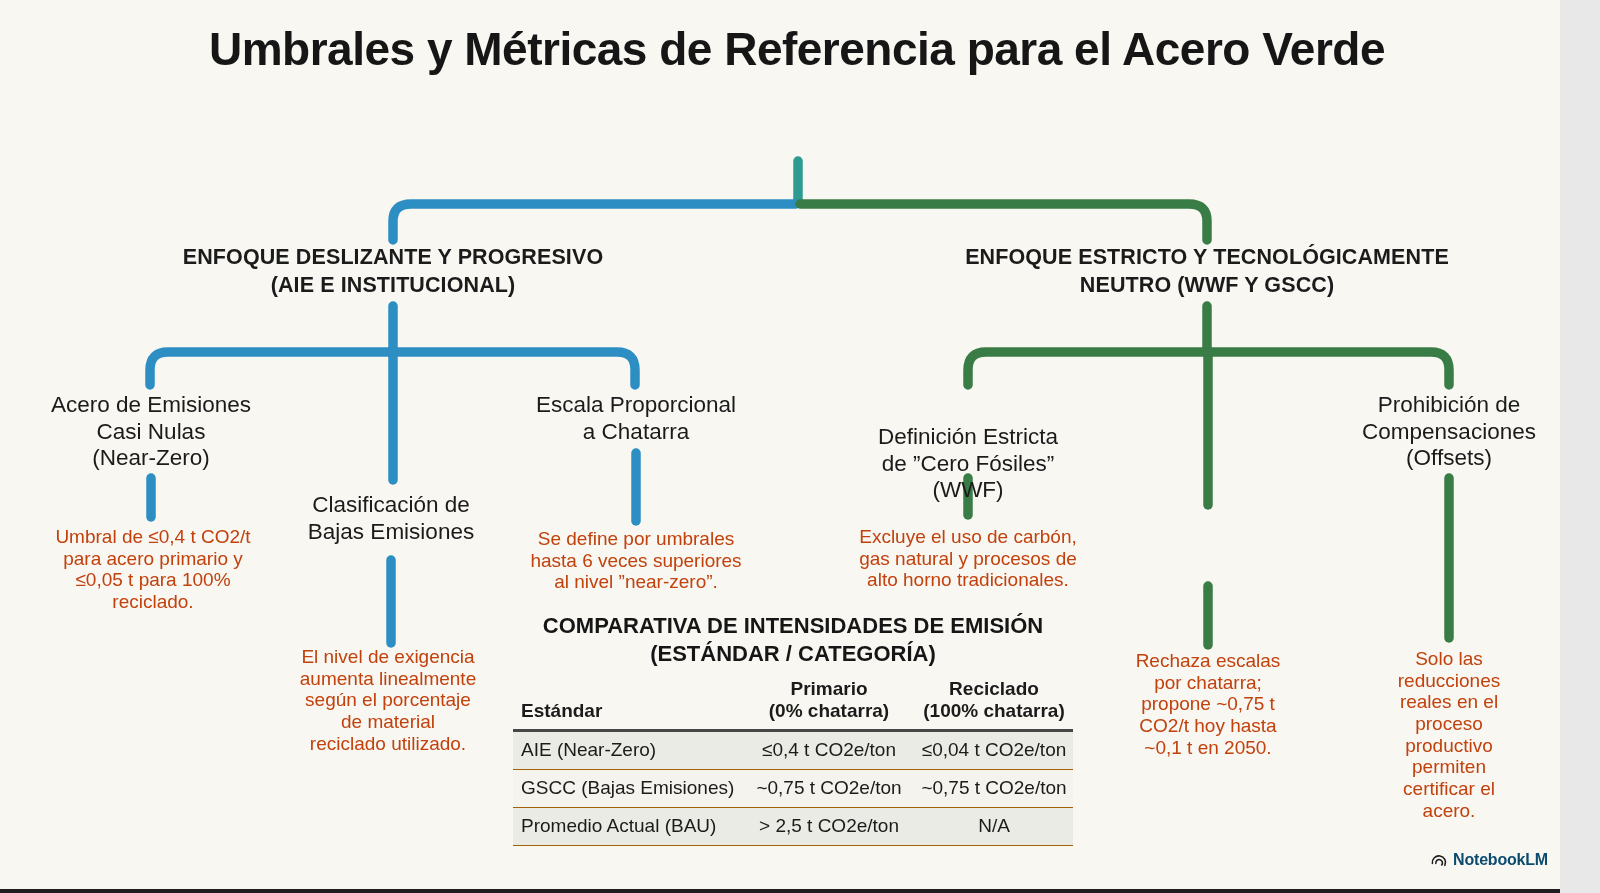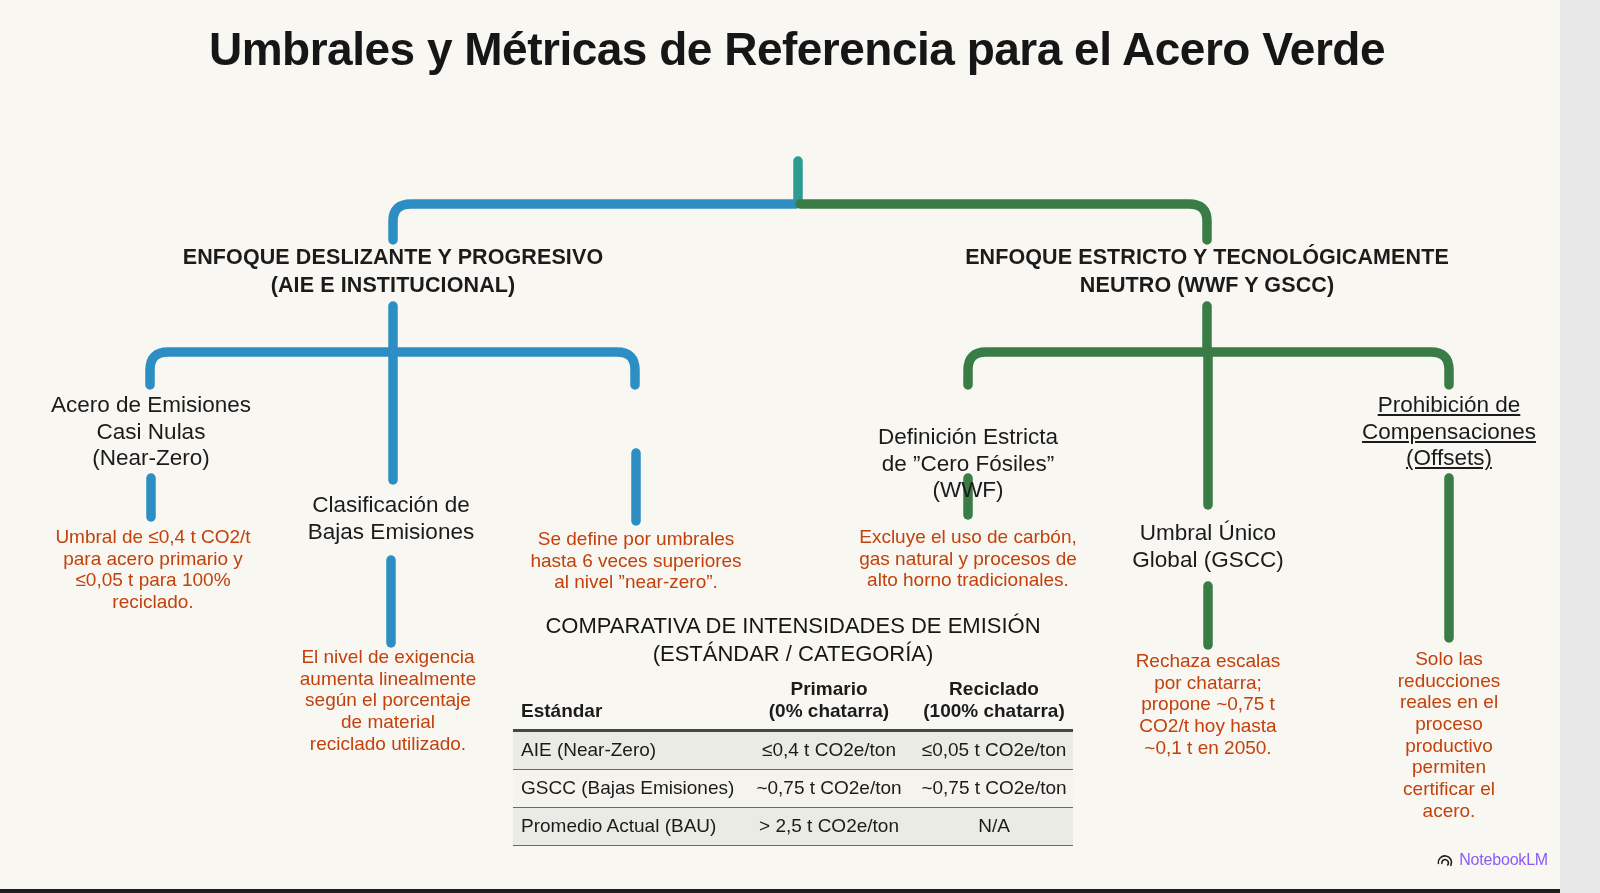--- a/index.html
+++ b/index.html
@@ -37,27 +37,27 @@
   .n-acero-h { left: 151px;  top: 392px; }
   .n-acero-d { left: 153px;  top: 526px; }
   .n-clas-h  { left: 391px;  top: 492px; }
   .n-clas-d  { left: 388px;  top: 646px; }
   .n-esc-h   { left: 636px;  top: 392px; }
   .n-esc-d   { left: 636px;  top: 528px; }
   .n-def-h   { left: 968px;  top: 392px; margin-top: 32px; }
   .n-def-d   { left: 968px;  top: 526px; }
   .n-umb-h   { left: 1208px; top: 520px; }
   .n-umb-d   { left: 1208px; top: 650px; }
-  .n-pro-h   { left: 1449px; top: 392px; text-decoration: underline; }
+  .n-pro-h   { left: 1449px; top: 392px; }
   .n-pro-d   { left: 1449px; top: 648px; }
 
   .table-title {
     position: absolute; left: 793px; top: 612px; transform: translateX(-50%);
     text-align: center; white-space: pre-line;
-    font-size: 22px; font-weight: 400; line-height: 1.25; color: #161616;
+    font-size: 22px; font-weight: 700; line-height: 1.25; color: #161616;
   }
   table.emissions {
     position: absolute; left: 513px; top: 678px; width: 560px;
     border-collapse: collapse; font-size: 19px; color: #1B1B1B;
   }
   table.emissions th {
     font-weight: 700; vertical-align: bottom; padding: 0 0 7px 0;
     border-bottom: 3px solid #474747; white-space: pre-line; line-height: 1.15;
     text-align: center;
   }
@@ -71,21 +71,21 @@
     padding: 7px 0 8px 0; text-align: center; border-bottom: 1px solid #a16207;
     white-space: pre-line;
   }
   table.emissions tbody tr:nth-child(odd)  { background: #EBEBE5; }
   table.emissions tbody tr:nth-child(even) { background: #F4F3EE; }
 
   .watermark {
     position: absolute; top: 851px; right: 12px;
     display: flex; align-items: center; gap: 5px;
   }
-  .watermark-text { font-size: 16px; font-weight: 400; letter-spacing: -0.2px; color: #8b5cf6; }
+  .watermark-text { font-size: 16px; font-weight: 700; letter-spacing: -0.2px; color: #0c4a6e; }
   .bottom-edge {
     position: absolute; left: 0; bottom: 0; width: 100%; height: 4px; background: #1e1e1e;
   }
 </style>
 </head>
 <body>
 
 <div class="canvas">
 
   <h1 class="page-title">Umbrales y Métricas de Referencia para el Acero Verde</h1>
@@ -126,33 +126,33 @@
 reciclado.</div>
 
   <div class="node child-heading n-clas-h">Clasificación de
 Bajas Emisiones</div>
   <div class="node desc n-clas-d">El nivel de exigencia
 aumenta linealmente
 según el porcentaje
 de material
 reciclado utilizado.</div>
 
+  <div class="node child-heading n-esc-h">Escala Proporcional
+a Chatarra</div>
   <div class="node desc n-esc-d">Se define por umbrales
 hasta 6 veces superiores
 al nivel ”near-zero”.</div>
 
   <div class="node child-heading n-def-h">Definición Estricta
 de ”Cero Fósiles”
 (WWF)</div>
   <div class="node desc n-def-d">Excluye el uso de carbón,
 gas natural y procesos de
 alto horno tradicionales.</div>
 
-  <div class="node child-heading n-umb-h">Umbral Único
-Global (GSCC)</div>
   <div class="node desc n-umb-d">Rechaza escalas
 por chatarra;
 propone ~0,75 t
 CO2/t hoy hasta
 ~0,1 t en 2050.</div>
 
   <div class="node child-heading n-pro-h">Prohibición de
 Compensaciones
 (Offsets)</div>
   <div class="node desc n-pro-d">Solo las reducciones
@@ -175,21 +175,21 @@
         <th>Primario
 (0% chatarra)</th>
         <th>Reciclado
 (100% chatarra)</th>
       </tr>
     </thead>
     <tbody>
       <tr>
         <td class="col-estandar">AIE (Near-Zero)</td>
         <td>≤0,4 t CO2e/ton</td>
-        <td>≤0,05 t CO2e/ton</td>
+        <td>≤0,04 t CO2e/ton</td>
       </tr>
       <tr>
         <td class="col-estandar">GSCC (Bajas Emisiones)</td>
         <td>~0,75 t CO2e/ton</td>
         <td>~0,75 t CO2e/ton</td>
       </tr>
       <tr>
         <td class="col-estandar">Promedio Actual (BAU)</td>
         <td>&gt; 2,5 t CO2e/ton</td>
         <td>N/A</td>

